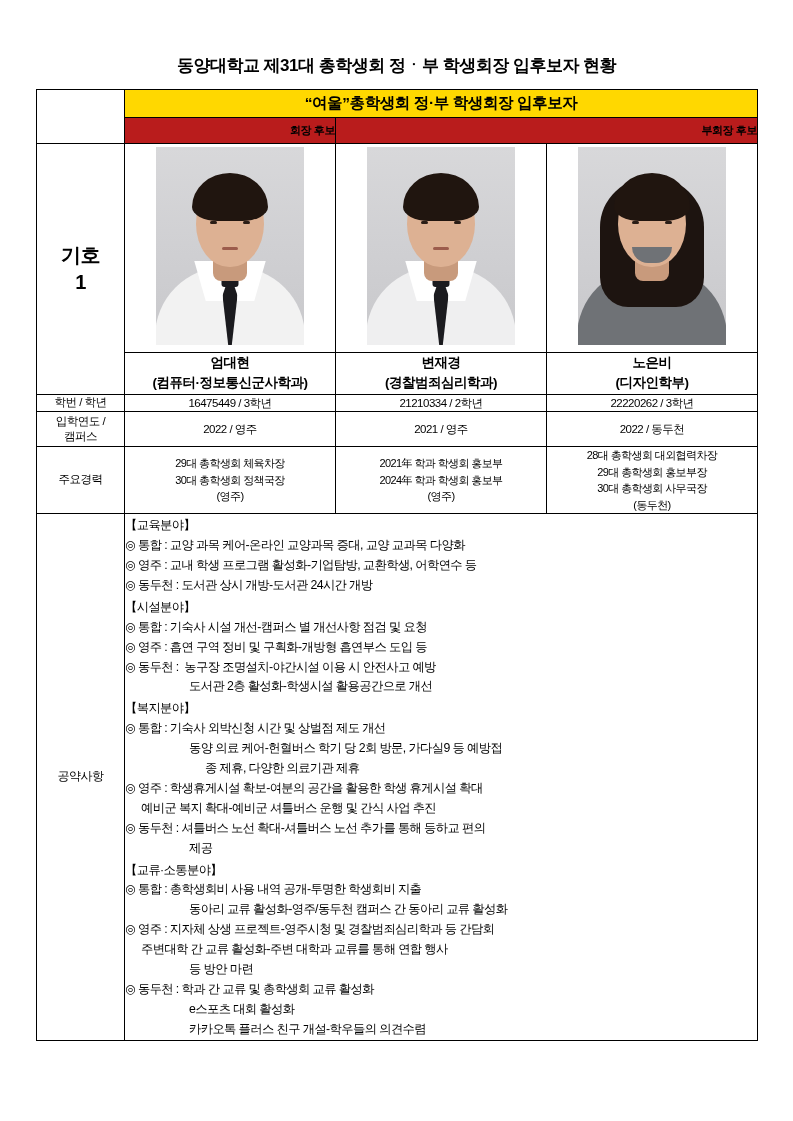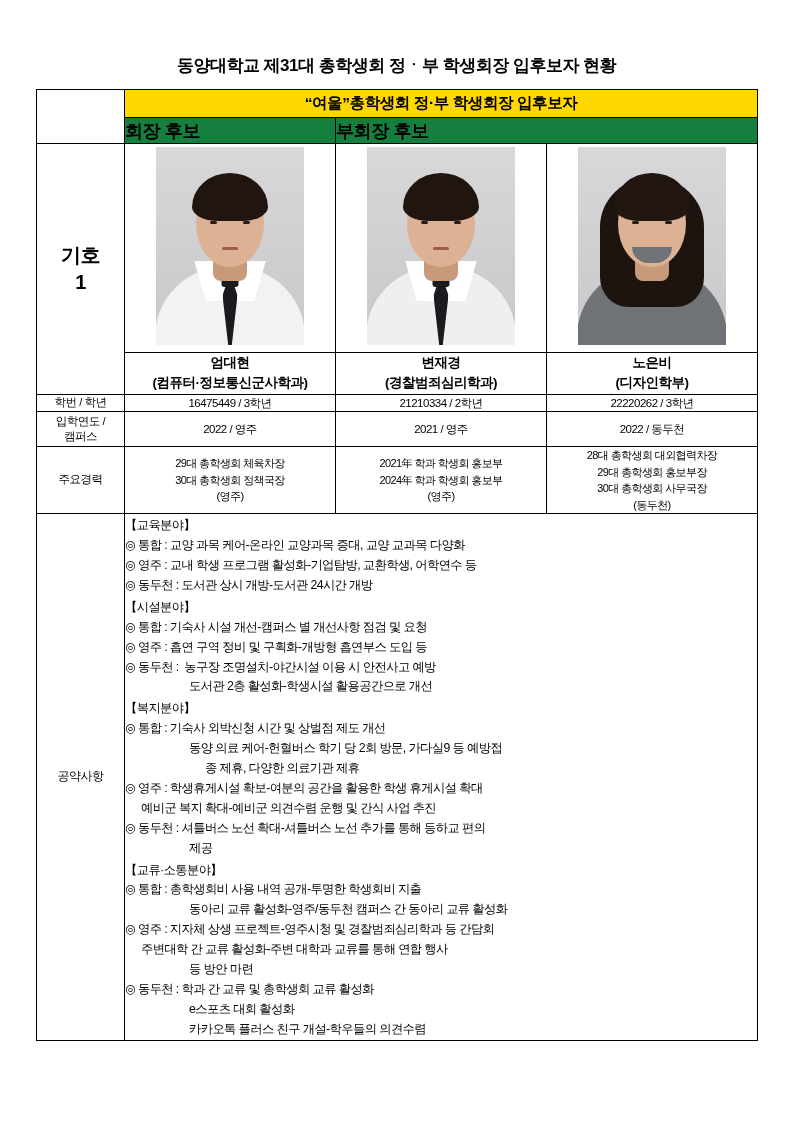--- a/index.html
+++ b/index.html
@@ -41,24 +41,24 @@
   }
   .banner {
     background: #ffd800;
     text-align: center;
     font-weight: bold;
     font-size: 15.5px;
     height: 27px;
     letter-spacing: -0.4px;
   }
   .subhead {
-    background: #15803d;
-    text-align: left;
+    background: #b91c1c;
+    text-align: right;
     font-weight: bold;
-    font-size: 18px;
+    font-size: 11px;
     height: 25px;
     letter-spacing: -0.4px;
   }
   .ghost-cell {
     border-left: 1px solid #000 !important;
     border-top: 1px solid #000 !important;
   }
   .sym-cell {
     text-align: center;
     font-size: 20px;
@@ -389,21 +389,21 @@
               <div class="line sec">【시설분야】</div>
               <div class="line">◎ 통합 : 기숙사 시설 개선-캠퍼스 별 개선사항 점검 및 요청</div>
               <div class="line">◎ 영주 : 흡연 구역 정비 및 구획화-개방형 흡연부스 도입 등</div>
               <div class="line">◎ 동두천 :  농구장 조명설치-야간시설 이용 시 안전사고 예방</div>
               <div class="line indent2">도서관 2층 활성화-학생시설 활용공간으로 개선</div>
               <div class="line sec">【복지분야】</div>
               <div class="line">◎ 통합 : 기숙사 외박신청 시간 및 상벌점 제도 개선</div>
               <div class="line indent2">동양 의료 케어-헌혈버스 학기 당 2회 방문, 가다실9 등 예방접</div>
               <div class="line indent3">종 제휴, 다양한 의료기관 제휴</div>
               <div class="line">◎ 영주 : 학생휴게시설 확보-여분의 공간을 활용한 학생 휴게시설 확대</div>
-              <div class="line indent1">예비군 복지 확대-예비군 의견수렴 운행 및 간식 사업 추진</div>
+              <div class="line indent1">예비군 복지 확대-예비군 셔틀버스 운행 및 간식 사업 추진</div>
               <div class="line">◎ 동두천 : 셔틀버스 노선 확대-셔틀버스 노선 추가를 통해 등하교 편의</div>
               <div class="line indent2">제공</div>
               <div class="line sec">【교류·소통분야】</div>
               <div class="line">◎ 통합 : 총학생회비 사용 내역 공개-투명한 학생회비 지출</div>
               <div class="line indent2">동아리 교류 활성화-영주/동두천 캠퍼스 간 동아리 교류 활성화</div>
               <div class="line">◎ 영주 : 지자체 상생 프로젝트-영주시청 및 경찰범죄심리학과 등 간담회</div>
               <div class="line indent1">주변대학 간 교류 활성화-주변 대학과 교류를 통해 연합 행사</div>
               <div class="line indent2">등 방안 마련</div>
               <div class="line">◎ 동두천 : 학과 간 교류 및 총학생회 교류 활성화</div>
               <div class="line indent2">e스포츠 대회 활성화</div>

